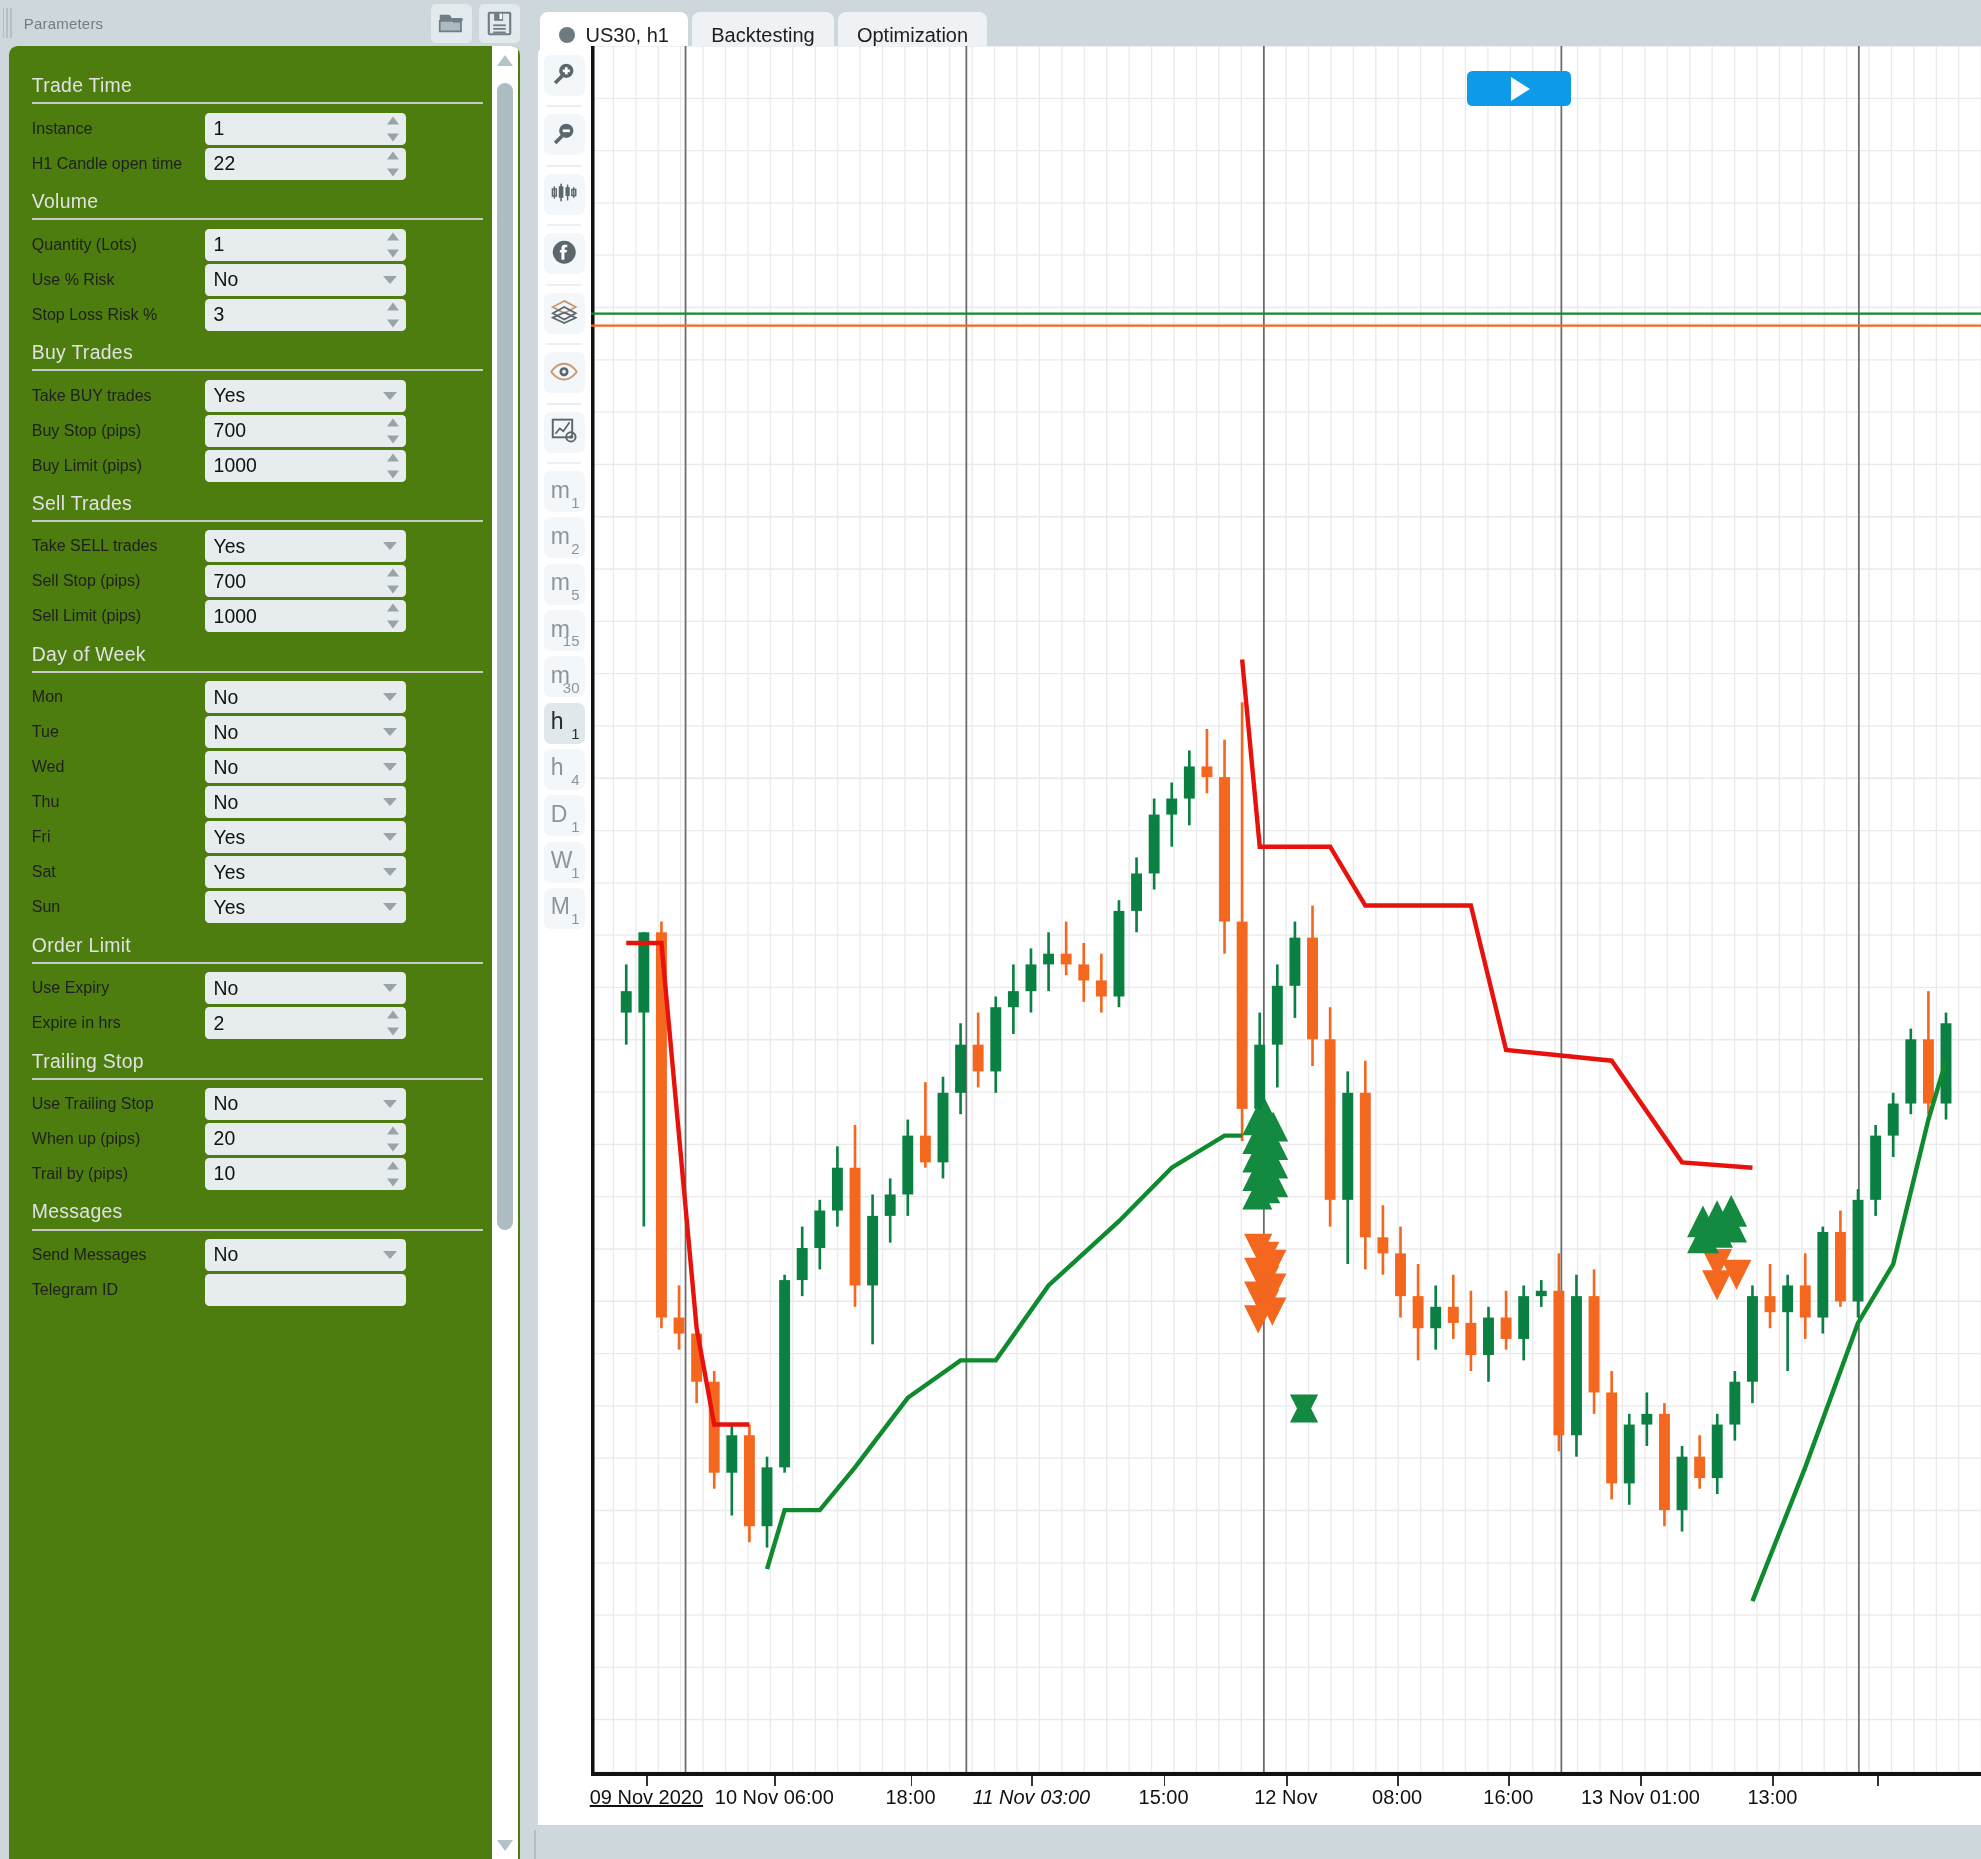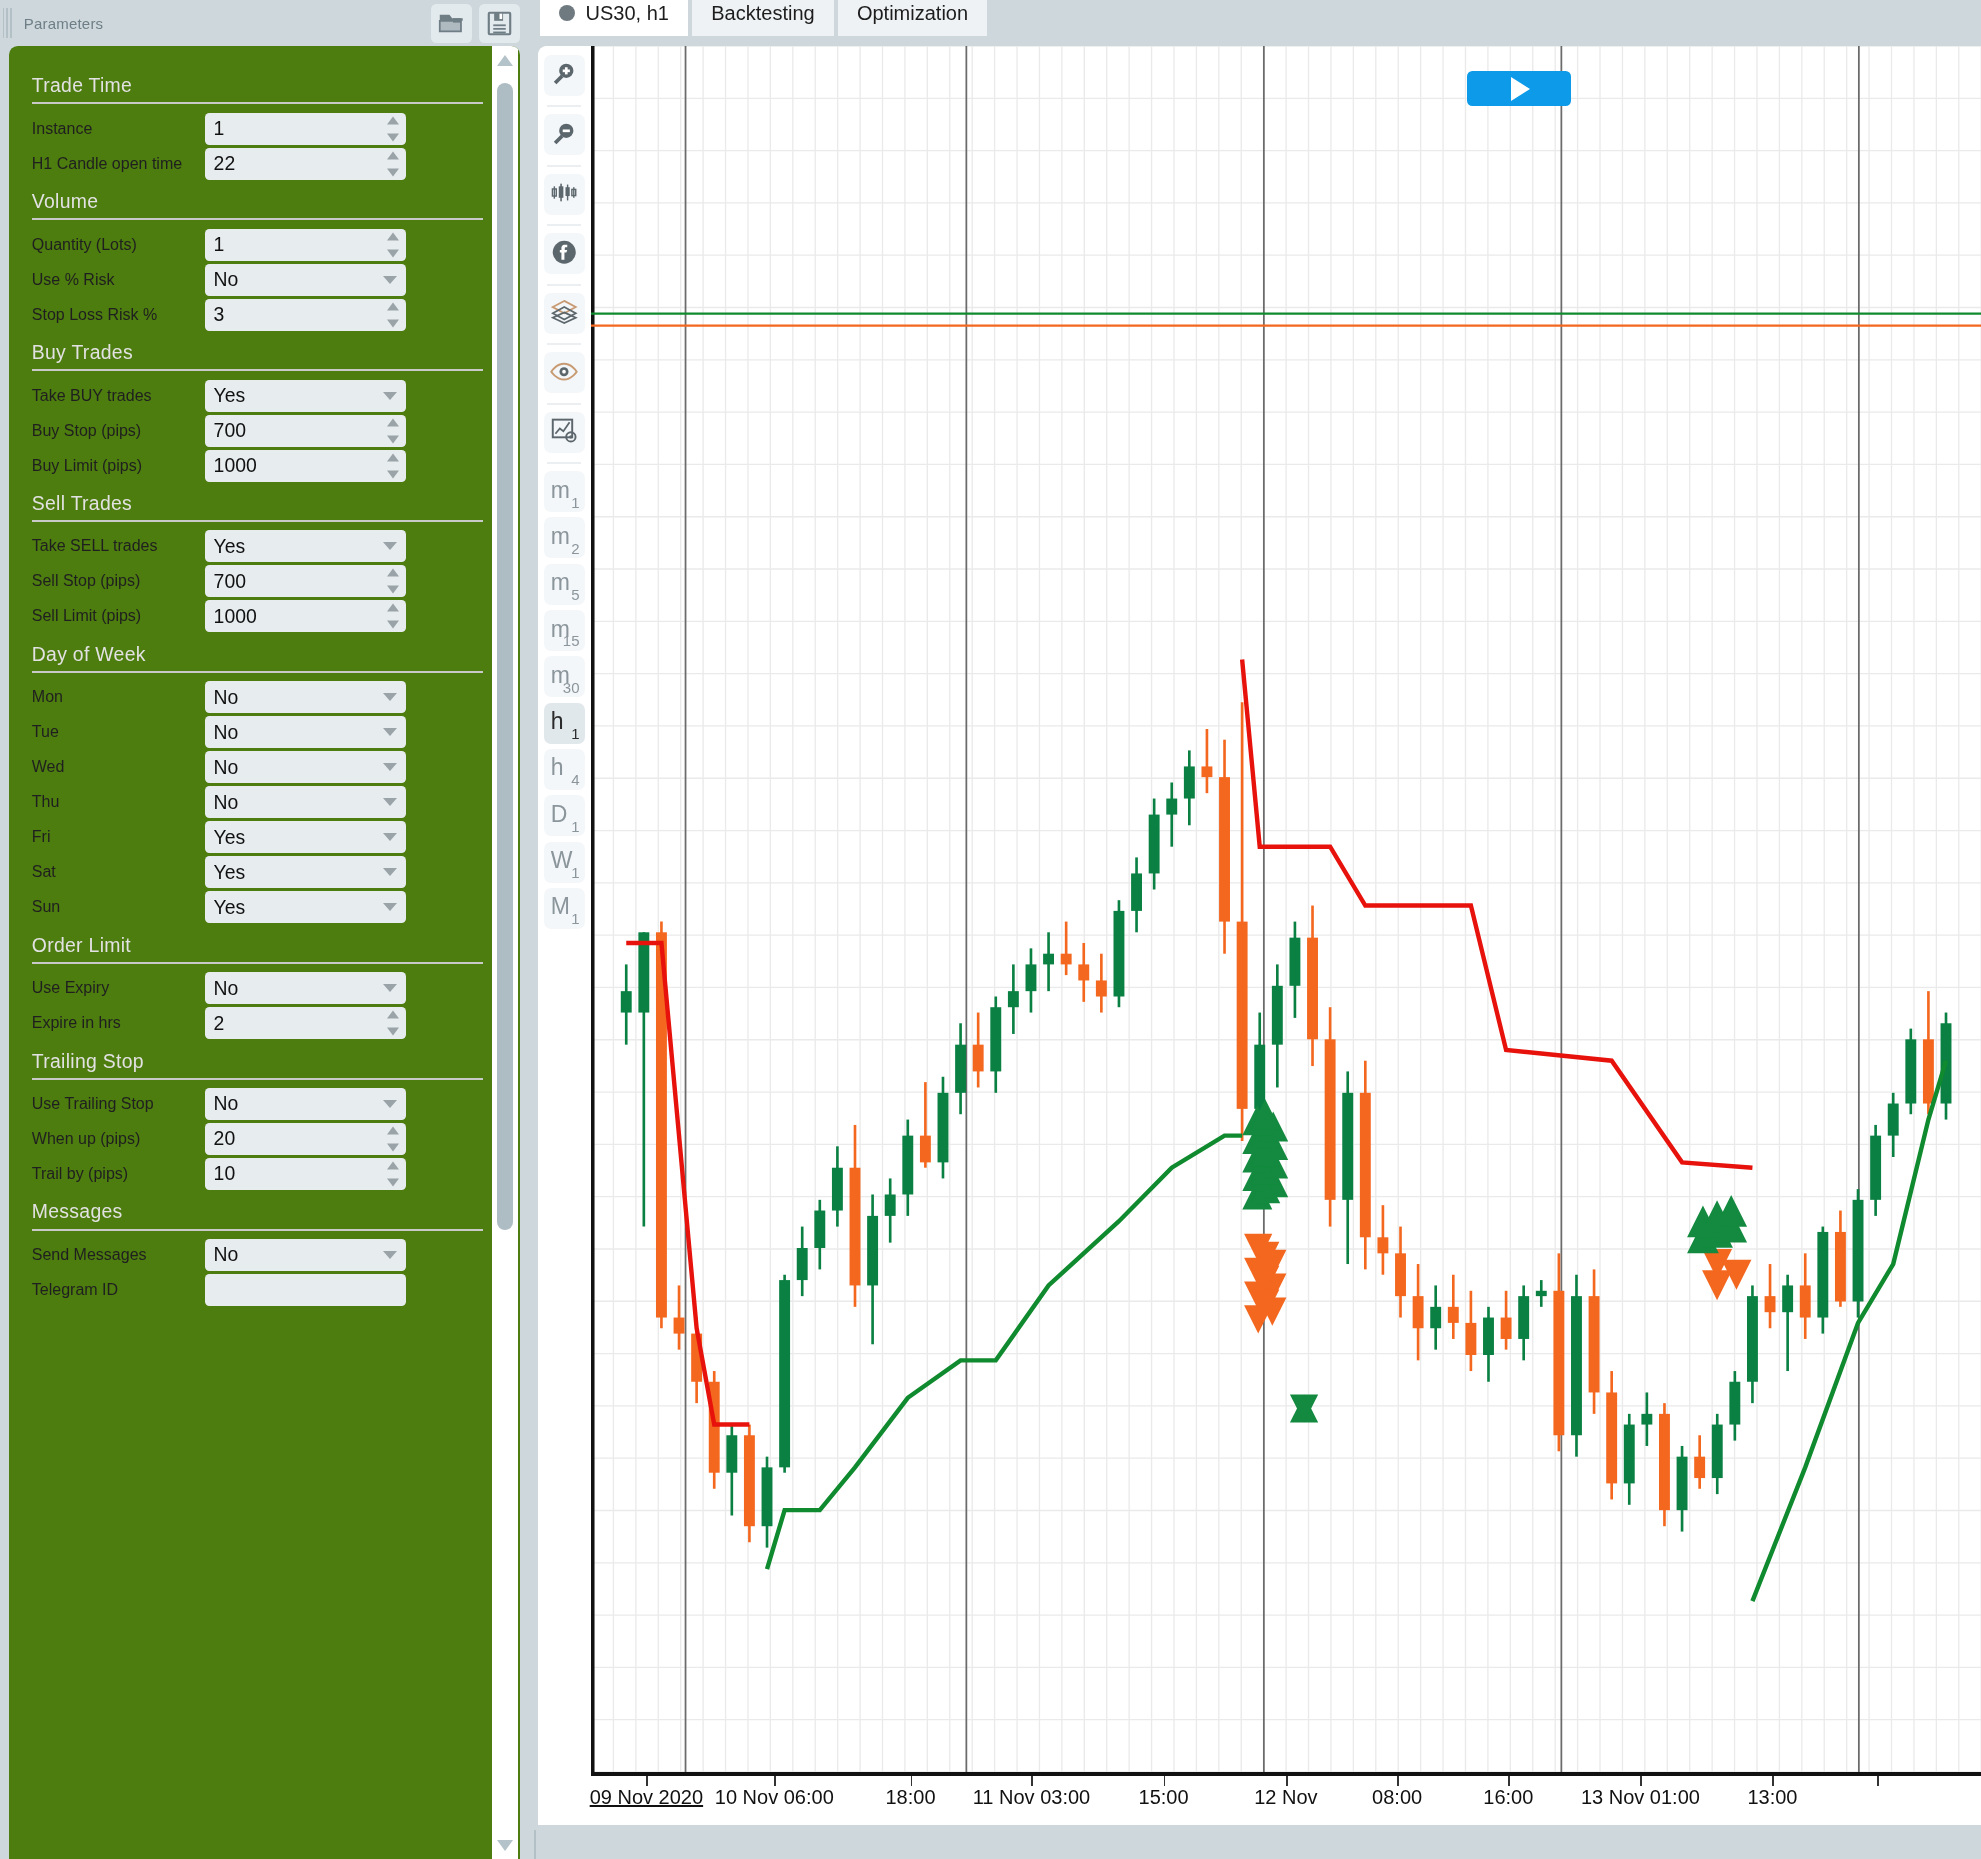--- a/index.html
+++ b/index.html
@@ -62,21 +62,21 @@
   .vscroll { position:absolute; right:1.8px; top:0; width:26.5px; bottom:0; background:#fff; }
   .vs-arrow { position:absolute; left:5.3px; width:0; height:0;
               border-left:8.8px solid transparent; border-right:8.8px solid transparent; cursor:pointer;}
   .vs-up { top:8.8px; border-bottom:11.5px solid #b4c2c9; }
   .vs-dn { bottom:8.8px; border-top:11.5px solid #b4c2c9; }
   .vs-thumb { position:absolute; left:5.3px; top:37px; width:16px; height:1147px;
               background:#aebcc4; border-radius:8px; cursor:grab; }
 
   
   .right { position:relative; flex:1 1 auto; height:1860px; background:#ced8dc; }
-  .tabbar { height:36px; display:flex; align-items:flex-end; padding-left:10.6px; gap:3.5px; }
+  .tabbar { height:36px; display:flex; align-items:flex-end; padding-left:10.6px; gap:3.5px;margin-top:22px; }
   .tab {
     height:46px; padding:0 19.4px; display:flex; align-items:center; gap:10.6px;
     background:#eef2f4; border-radius:8px 8px 0 0; font-size:20px; color:#1d1d1d; cursor:pointer;
   }
   .tab.active { background:#fff; }
   .tab-dot { width:16px; height:16px; border-radius:50%; background:#6f7a80; }
 
   .chart-card {
     position:absolute; left:8.8px; right:0px; top:46px; bottom:35px;
     background:#fff; border-radius:8.8px 0 0 0; overflow:hidden;
@@ -809,21 +809,21 @@
 
       <div class="xaxis" id="xaxis">
         <div class="tickline"></div>
       <div class="xtick" style="left: 4%;"></div>
           <div class="xlabel" style="left: 4%; text-decoration: underline;">09 Nov 2020</div>
           <div class="xtick" style="left: 13.2%;"></div>
           <div class="xlabel" style="left: 13.2%;">10 Nov 06:00</div>
           <div class="xtick" style="left: 23%;"></div>
           <div class="xlabel" style="left: 23%;">18:00</div>
           <div class="xtick" style="left: 31.7%;"></div>
-          <div class="xlabel" style="left: 31.7%;">11 Nov 03:00</div>
+          <div class="xlabel" style="left: 31.7%; font-style: italic;">11 Nov 03:00</div>
           <div class="xtick" style="left: 41.2%;"></div>
           <div class="xlabel" style="left: 41.2%;">15:00</div>
           <div class="xtick" style="left: 50%;"></div>
           <div class="xlabel" style="left: 50%;">12 Nov</div>
           <div class="xtick" style="left: 58%;"></div>
           <div class="xlabel" style="left: 58%;">08:00</div>
           <div class="xtick" style="left: 66%;"></div>
           <div class="xlabel" style="left: 66%;">16:00</div>
           <div class="xtick" style="left: 75.5%;"></div>
           <div class="xlabel" style="left: 75.5%;">13 Nov 01:00</div>

